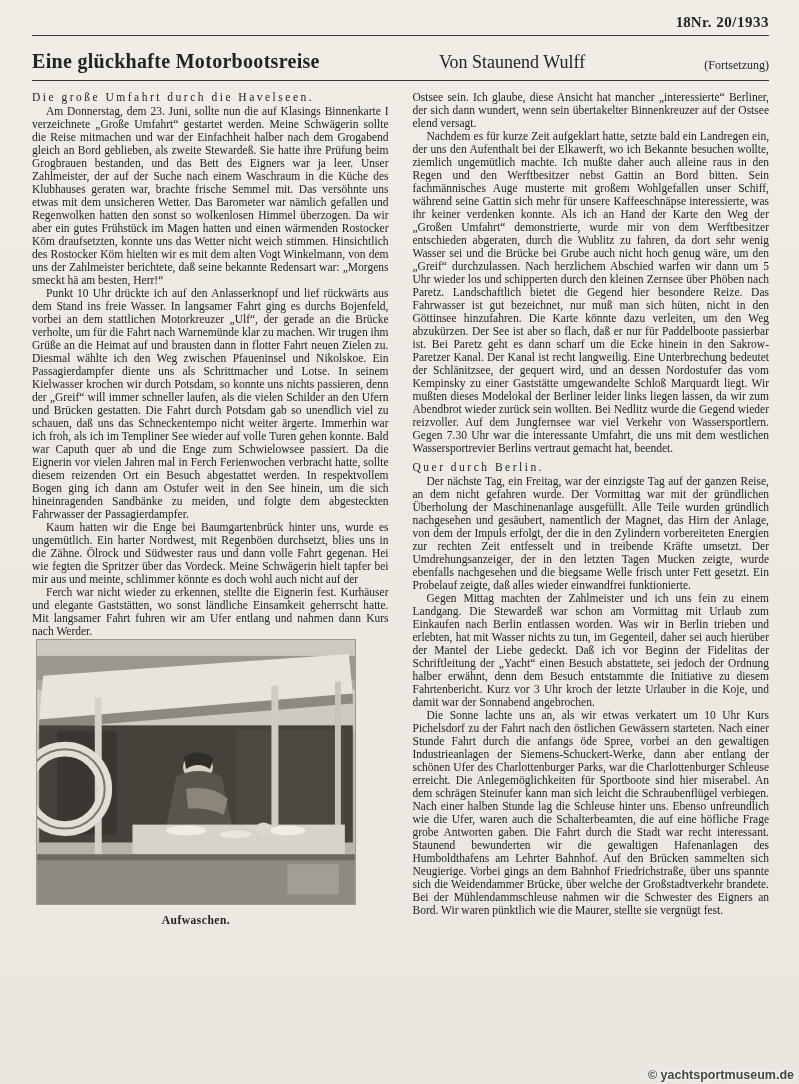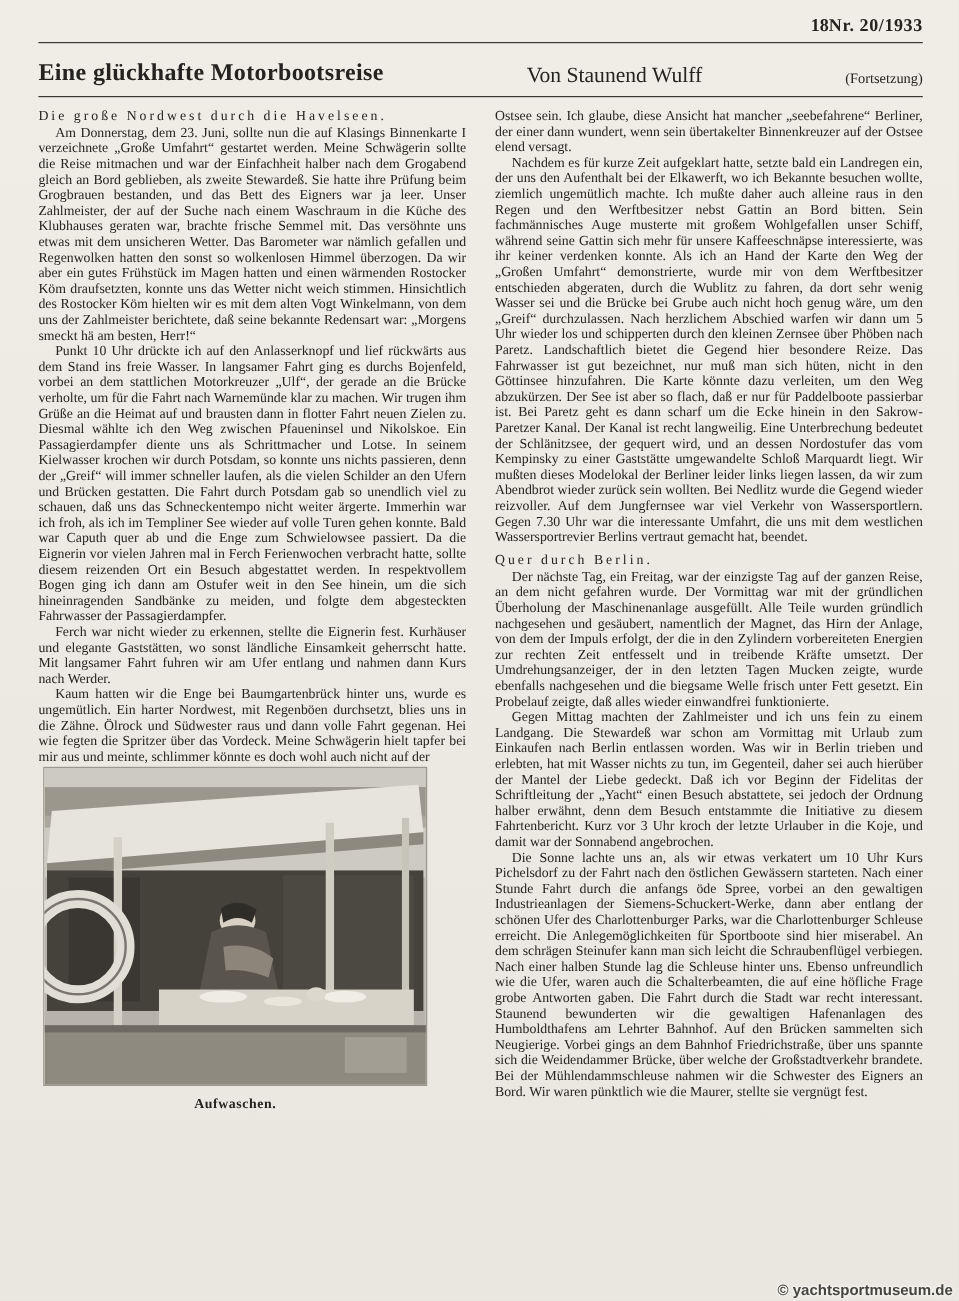--- a/index.html
+++ b/index.html
@@ -55,25 +55,25 @@
     <div class="subrow">
       <span class="subtitle">Eine glückhafte Motorbootsreise</span>
       <span class="byline">Von Staunend Wulff</span>
       <span class="cont">(Fortsetzung)</span>
     </div>
     <hr class="rule2">
 
     <div class="columns">
 
       <div class="col">
-        <div class="sect">Die große Nordwest durch die Havelseen.</div>
+        <div class="sect">Die große Umfahrt durch die Havelseen.</div>
         <p class="para">Am Donnerstag, dem 23. Juni, sollte nun die auf Klasings Binnenkarte I verzeichnete „Große Umfahrt“ gestartet werden. Meine Schwägerin sollte die Reise mitmachen und war der Einfachheit halber nach dem Grogabend gleich an Bord geblieben, als zweite Stewardeß. Sie hatte ihre Prüfung beim Grogbrauen bestanden, und das Bett des Eigners war ja leer. Unser Zahlmeister, der auf der Suche nach einem Waschraum in die Küche des Klubhauses geraten war, brachte frische Semmel mit. Das versöhnte uns etwas mit dem unsicheren Wetter. Das Barometer war nämlich gefallen und Regenwolken hatten den sonst so wolkenlosen Himmel überzogen. Da wir aber ein gutes Frühstück im Magen hatten und einen wärmenden Rostocker Köm draufsetzten, konnte uns das Wetter nicht weich stimmen. Hinsichtlich des Rostocker Köm hielten wir es mit dem alten Vogt Winkelmann, von dem uns der Zahlmeister berichtete, daß seine bekannte Redensart war: „Morgens smeckt hä am besten, Herr!“</p>
         <p class="para">Punkt 10 Uhr drückte ich auf den Anlasserknopf und lief rückwärts aus dem Stand ins freie Wasser. In langsamer Fahrt ging es durchs Bojenfeld, vorbei an dem stattlichen Motorkreuzer „Ulf“, der gerade an die Brücke verholte, um für die Fahrt nach Warnemünde klar zu machen. Wir trugen ihm Grüße an die Heimat auf und brausten dann in flotter Fahrt neuen Zielen zu. Diesmal wählte ich den Weg zwischen Pfaueninsel und Nikolskoe. Ein Passagierdampfer diente uns als Schrittmacher und Lotse. In seinem Kielwasser krochen wir durch Potsdam, so konnte uns nichts passieren, denn der „Greif“ will immer schneller laufen, als die vielen Schilder an den Ufern und Brücken gestatten. Die Fahrt durch Potsdam gab so unendlich viel zu schauen, daß uns das Schneckentempo nicht weiter ärgerte. Immerhin war ich froh, als ich im Templiner See wieder auf volle Turen gehen konnte. Bald war Caputh quer ab und die Enge zum Schwielowsee passiert. Da die Eignerin vor vielen Jahren mal in Ferch Ferienwochen verbracht hatte, sollte diesem reizenden Ort ein Besuch abgestattet werden. In respektvollem Bogen ging ich dann am Ostufer weit in den See hinein, um die sich hineinragenden Sandbänke zu meiden, und folgte dem abgesteckten Fahrwasser der Passagierdampfer.</p>
+        <p class="para">Kaum hatten wir die Enge bei Baumgartenbrück hinter uns, wurde es ungemütlich. Ein harter Nordwest, mit Regenböen durchsetzt, blies uns in die Zähne. Ölrock und Südwester raus und dann volle Fahrt gegenan. Hei wie fegten die Spritzer über das Vordeck. Meine Schwägerin hielt tapfer bei mir aus und meinte, schlimmer könnte es doch wohl auch nicht auf der</p>
         <p class="para">Ferch war nicht wieder zu erkennen, stellte die Eignerin fest. Kurhäuser und elegante Gaststätten, wo sonst ländliche Einsamkeit geherrscht hatte. Mit langsamer Fahrt fuhren wir am Ufer entlang und nahmen dann Kurs nach Werder.</p>
-        <p class="para">Kaum hatten wir die Enge bei Baumgartenbrück hinter uns, wurde es ungemütlich. Ein harter Nordwest, mit Regenböen durchsetzt, blies uns in die Zähne. Ölrock und Südwester raus und dann volle Fahrt gegenan. Hei wie fegten die Spritzer über das Vordeck. Meine Schwägerin hielt tapfer bei mir aus und meinte, schlimmer könnte es doch wohl auch nicht auf der</p>
 
         <div class="photo-wrap">
           <svg class="photo" viewBox="0 0 320 266" role="img" xmlns="http://www.w3.org/2000/svg">
             <rect width="320" height="266" fill="#b7b3aa"></rect>
             <rect width="320" height="92" fill="#cdcac1"></rect>
             <rect y="16" width="320" height="26" fill="#9b978d"></rect>
             <rect y="40" width="320" height="10" fill="#aba79d"></rect>
             <polygon points="6,36 314,14 318,54 2,80" fill="#e7e4db"></polygon>
             <polygon points="2,80 318,54 318,64 2,90" fill="#8d897f"></polygon>
             <rect x="2" y="86" width="316" height="118" fill="#45423c"></rect>
@@ -95,21 +95,21 @@
             <ellipse cx="228" cy="190" rx="8" ry="6" fill="#dcd8ce"></ellipse>
             <rect y="216" width="320" height="50" fill="#8e8a80"></rect>
             <rect y="216" width="320" height="6" fill="#6e6a61"></rect>
             <rect x="252" y="226" width="52" height="30" fill="#a29e94"></rect>
           </svg>
           <div class="caption">Aufwaschen.</div>
         </div>
       </div>
 
       <div class="col">
-        <p class="noindent">Ostsee sein. Ich glaube, diese Ansicht hat mancher „seebefahrene“ Berliner, der einer dann wundert, wenn sein übertakelter Binnenkreuzer auf der Ostsee elend versagt.</p>
+        <p class="noindent">Ostsee sein. Ich glaube, diese Ansicht hat mancher „interessierte“ Berliner, der sich dann wundert, wenn sein übertakelter Binnenkreuzer auf der Ostsee elend versagt.</p>
         <p class="para">Nachdem es für kurze Zeit aufgeklart hatte, setzte bald ein Landregen ein, der uns den Aufenthalt bei der Elkawerft, wo ich Bekannte besuchen wollte, ziemlich ungemütlich machte. Ich mußte daher auch alleine raus in den Regen und den Werftbesitzer nebst Gattin an Bord bitten. Sein fachmännisches Auge musterte mit großem Wohlgefallen unser Schiff, während seine Gattin sich mehr für unsere Kaffeeschnäpse interessierte, was ihr keiner verdenken konnte. Als ich an Hand der Karte den Weg der „Großen Umfahrt“ demonstrierte, wurde mir von dem Werftbesitzer entschieden abgeraten, durch die Wublitz zu fahren, da dort sehr wenig Wasser sei und die Brücke bei Grube auch nicht hoch genug wäre, um den „Greif“ durchzulassen. Nach herzlichem Abschied warfen wir dann um 5 Uhr wieder los und schipperten durch den kleinen Zernsee über Phöben nach Paretz. Landschaftlich bietet die Gegend hier besondere Reize. Das Fahrwasser ist gut bezeichnet, nur muß man sich hüten, nicht in den Göttinsee hinzufahren. Die Karte könnte dazu verleiten, um den Weg abzukürzen. Der See ist aber so flach, daß er nur für Paddelboote passierbar ist. Bei Paretz geht es dann scharf um die Ecke hinein in den Sakrow-Paretzer Kanal. Der Kanal ist recht langweilig. Eine Unterbrechung bedeutet der Schlänitzsee, der gequert wird, und an dessen Nordostufer das vom Kempinsky zu einer Gaststätte umgewandelte Schloß Marquardt liegt. Wir mußten dieses Modelokal der Berliner leider links liegen lassen, da wir zum Abendbrot wieder zurück sein wollten. Bei Nedlitz wurde die Gegend wieder reizvoller. Auf dem Jungfernsee war viel Verkehr von Wassersportlern. Gegen 7.30 Uhr war die interessante Umfahrt, die uns mit dem westlichen Wassersportrevier Berlins vertraut gemacht hat, beendet.</p>
         <div class="sect mid">Quer durch Berlin.</div>
         <p class="para">Der nächste Tag, ein Freitag, war der einzigste Tag auf der ganzen Reise, an dem nicht gefahren wurde. Der Vormittag war mit der gründlichen Überholung der Maschinenanlage ausgefüllt. Alle Teile wurden gründlich nachgesehen und gesäubert, namentlich der Magnet, das Hirn der Anlage, von dem der Impuls erfolgt, der die in den Zylindern vorbereiteten Energien zur rechten Zeit entfesselt und in treibende Kräfte umsetzt. Der Umdrehungsanzeiger, der in den letzten Tagen Mucken zeigte, wurde ebenfalls nachgesehen und die biegsame Welle frisch unter Fett gesetzt. Ein Probelauf zeigte, daß alles wieder einwandfrei funktionierte.</p>
         <p class="para">Gegen Mittag machten der Zahlmeister und ich uns fein zu einem Landgang. Die Stewardeß war schon am Vormittag mit Urlaub zum Einkaufen nach Berlin entlassen worden. Was wir in Berlin trieben und erlebten, hat mit Wasser nichts zu tun, im Gegenteil, daher sei auch hierüber der Mantel der Liebe gedeckt. Daß ich vor Beginn der Fidelitas der Schriftleitung der „Yacht“ einen Besuch abstattete, sei jedoch der Ordnung halber erwähnt, denn dem Besuch entstammte die Initiative zu diesem Fahrtenbericht. Kurz vor 3 Uhr kroch der letzte Urlauber in die Koje, und damit war der Sonnabend angebrochen.</p>
         <p class="para">Die Sonne lachte uns an, als wir etwas verkatert um 10 Uhr Kurs Pichelsdorf zu der Fahrt nach den östlichen Gewässern starteten. Nach einer Stunde Fahrt durch die anfangs öde Spree, vorbei an den gewaltigen Industrieanlagen der Siemens-Schuckert-Werke, dann aber entlang der schönen Ufer des Charlottenburger Parks, war die Charlottenburger Schleuse erreicht. Die Anlegemöglichkeiten für Sportboote sind hier miserabel. An dem schrägen Steinufer kann man sich leicht die Schraubenflügel verbiegen. Nach einer halben Stunde lag die Schleuse hinter uns. Ebenso unfreundlich wie die Ufer, waren auch die Schalterbeamten, die auf eine höfliche Frage grobe Antworten gaben. Die Fahrt durch die Stadt war recht interessant. Staunend bewunderten wir die gewaltigen Hafenanlagen des Humboldthafens am Lehrter Bahnhof. Auf den Brücken sammelten sich Neugierige. Vorbei gings an dem Bahnhof Friedrichstraße, über uns spannte sich die Weidendammer Brücke, über welche der Großstadtverkehr brandete. Bei der Mühlendammschleuse nahmen wir die Schwester des Eigners an Bord. Wir waren pünktlich wie die Maurer, stellte sie vergnügt fest.</p>
       </div>
 
     </div>
   </div>
 

